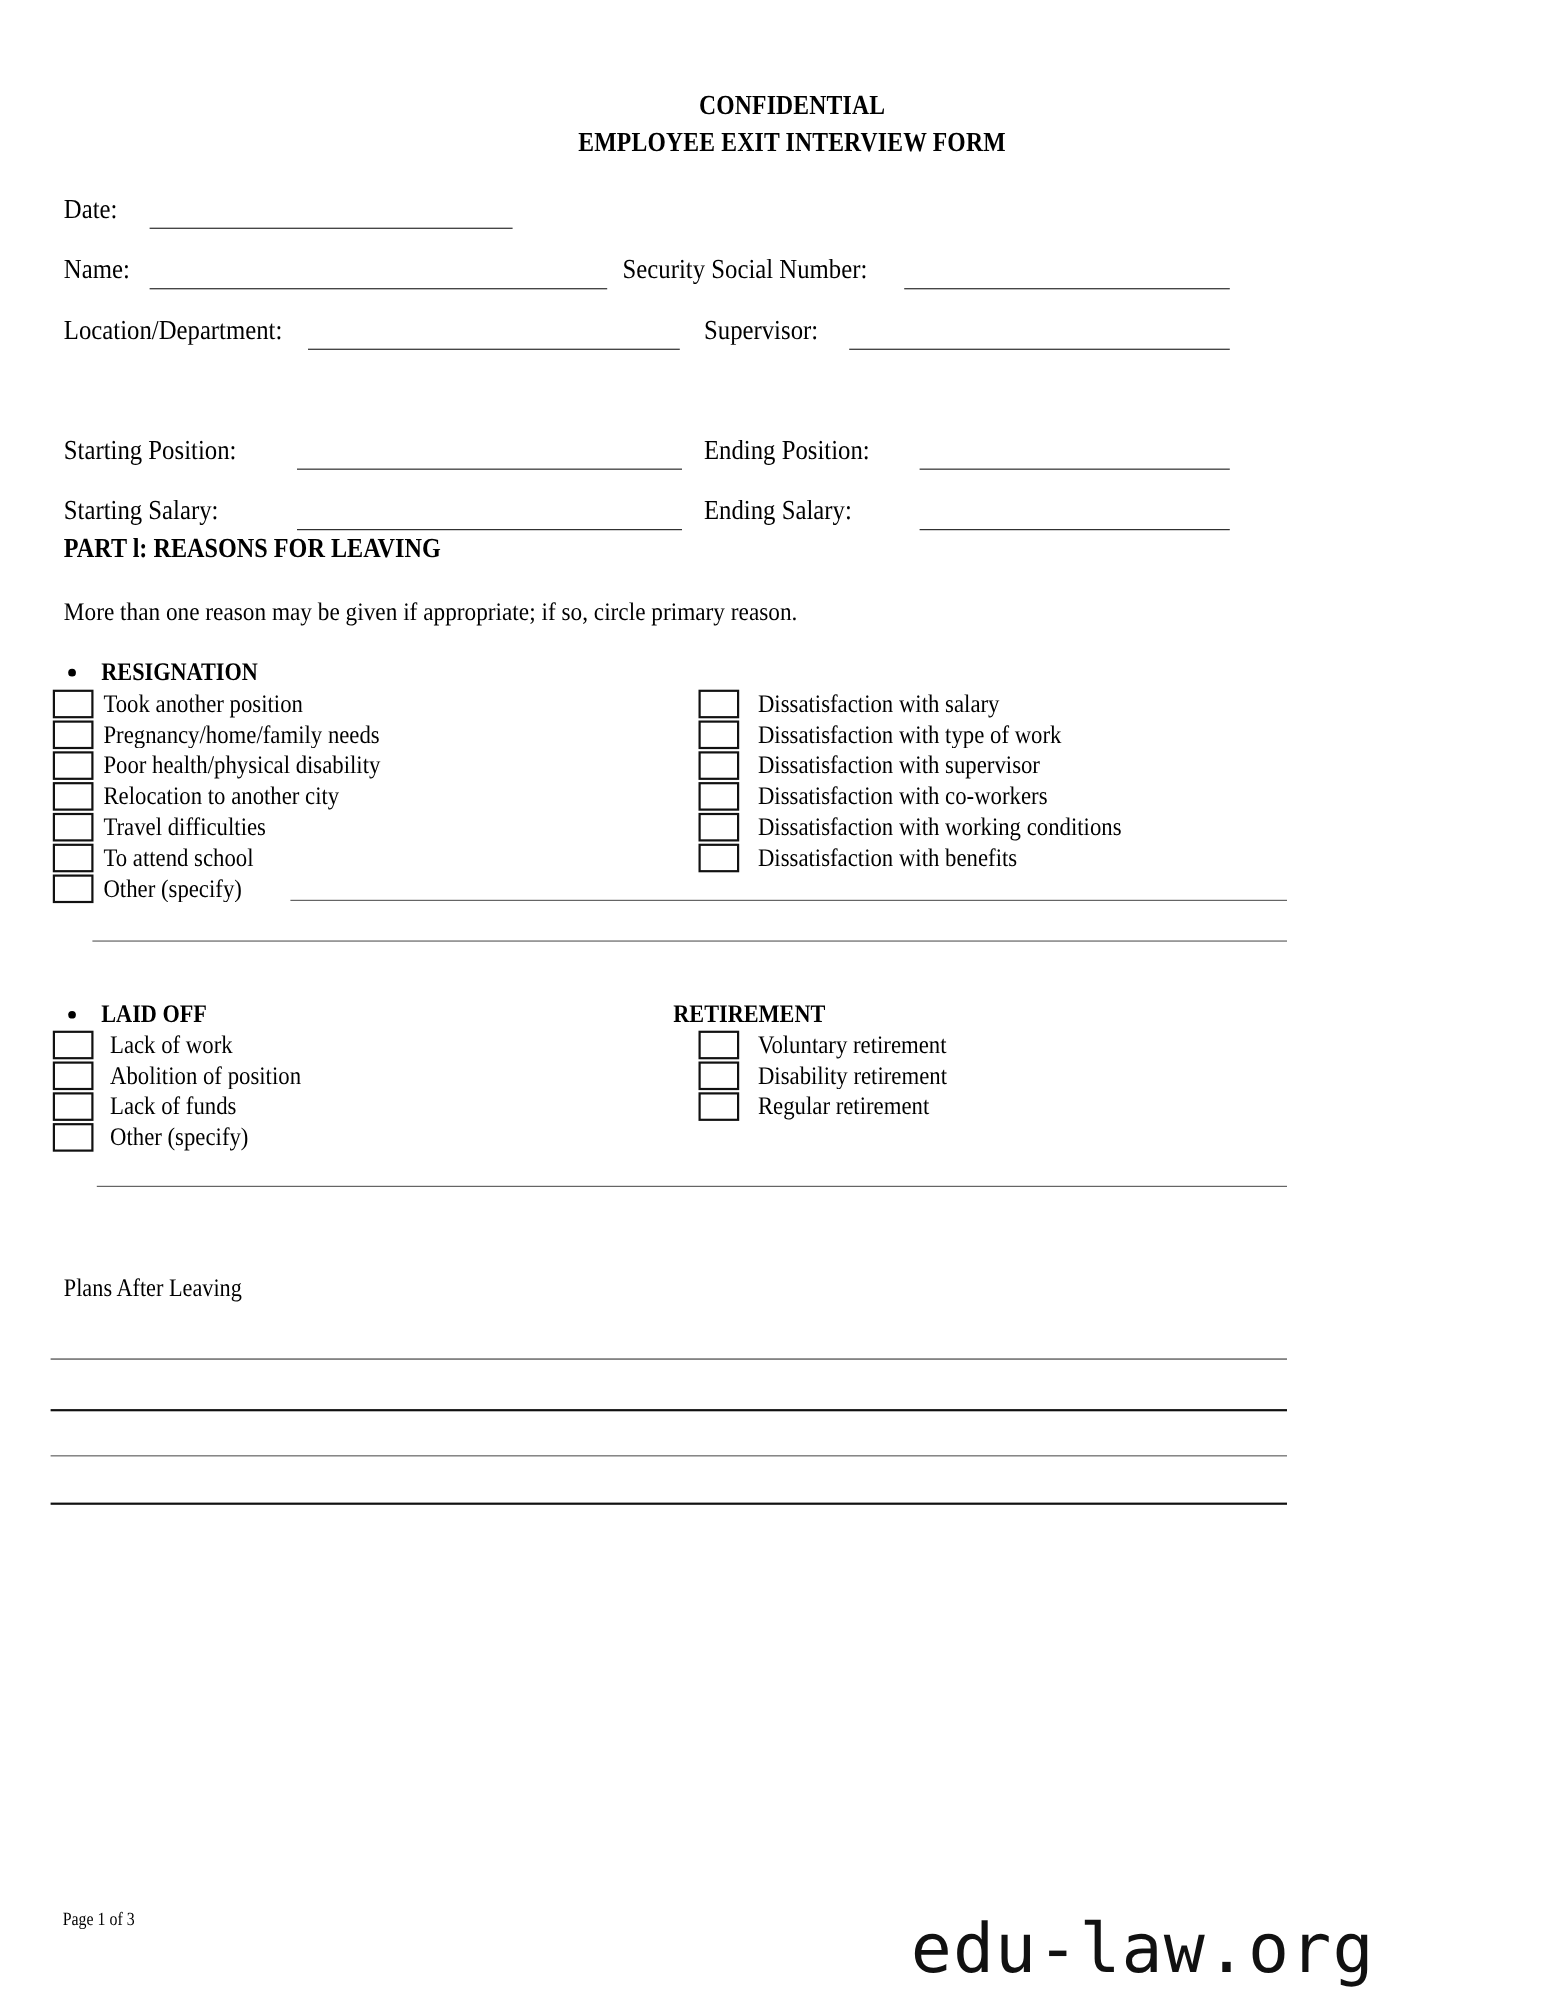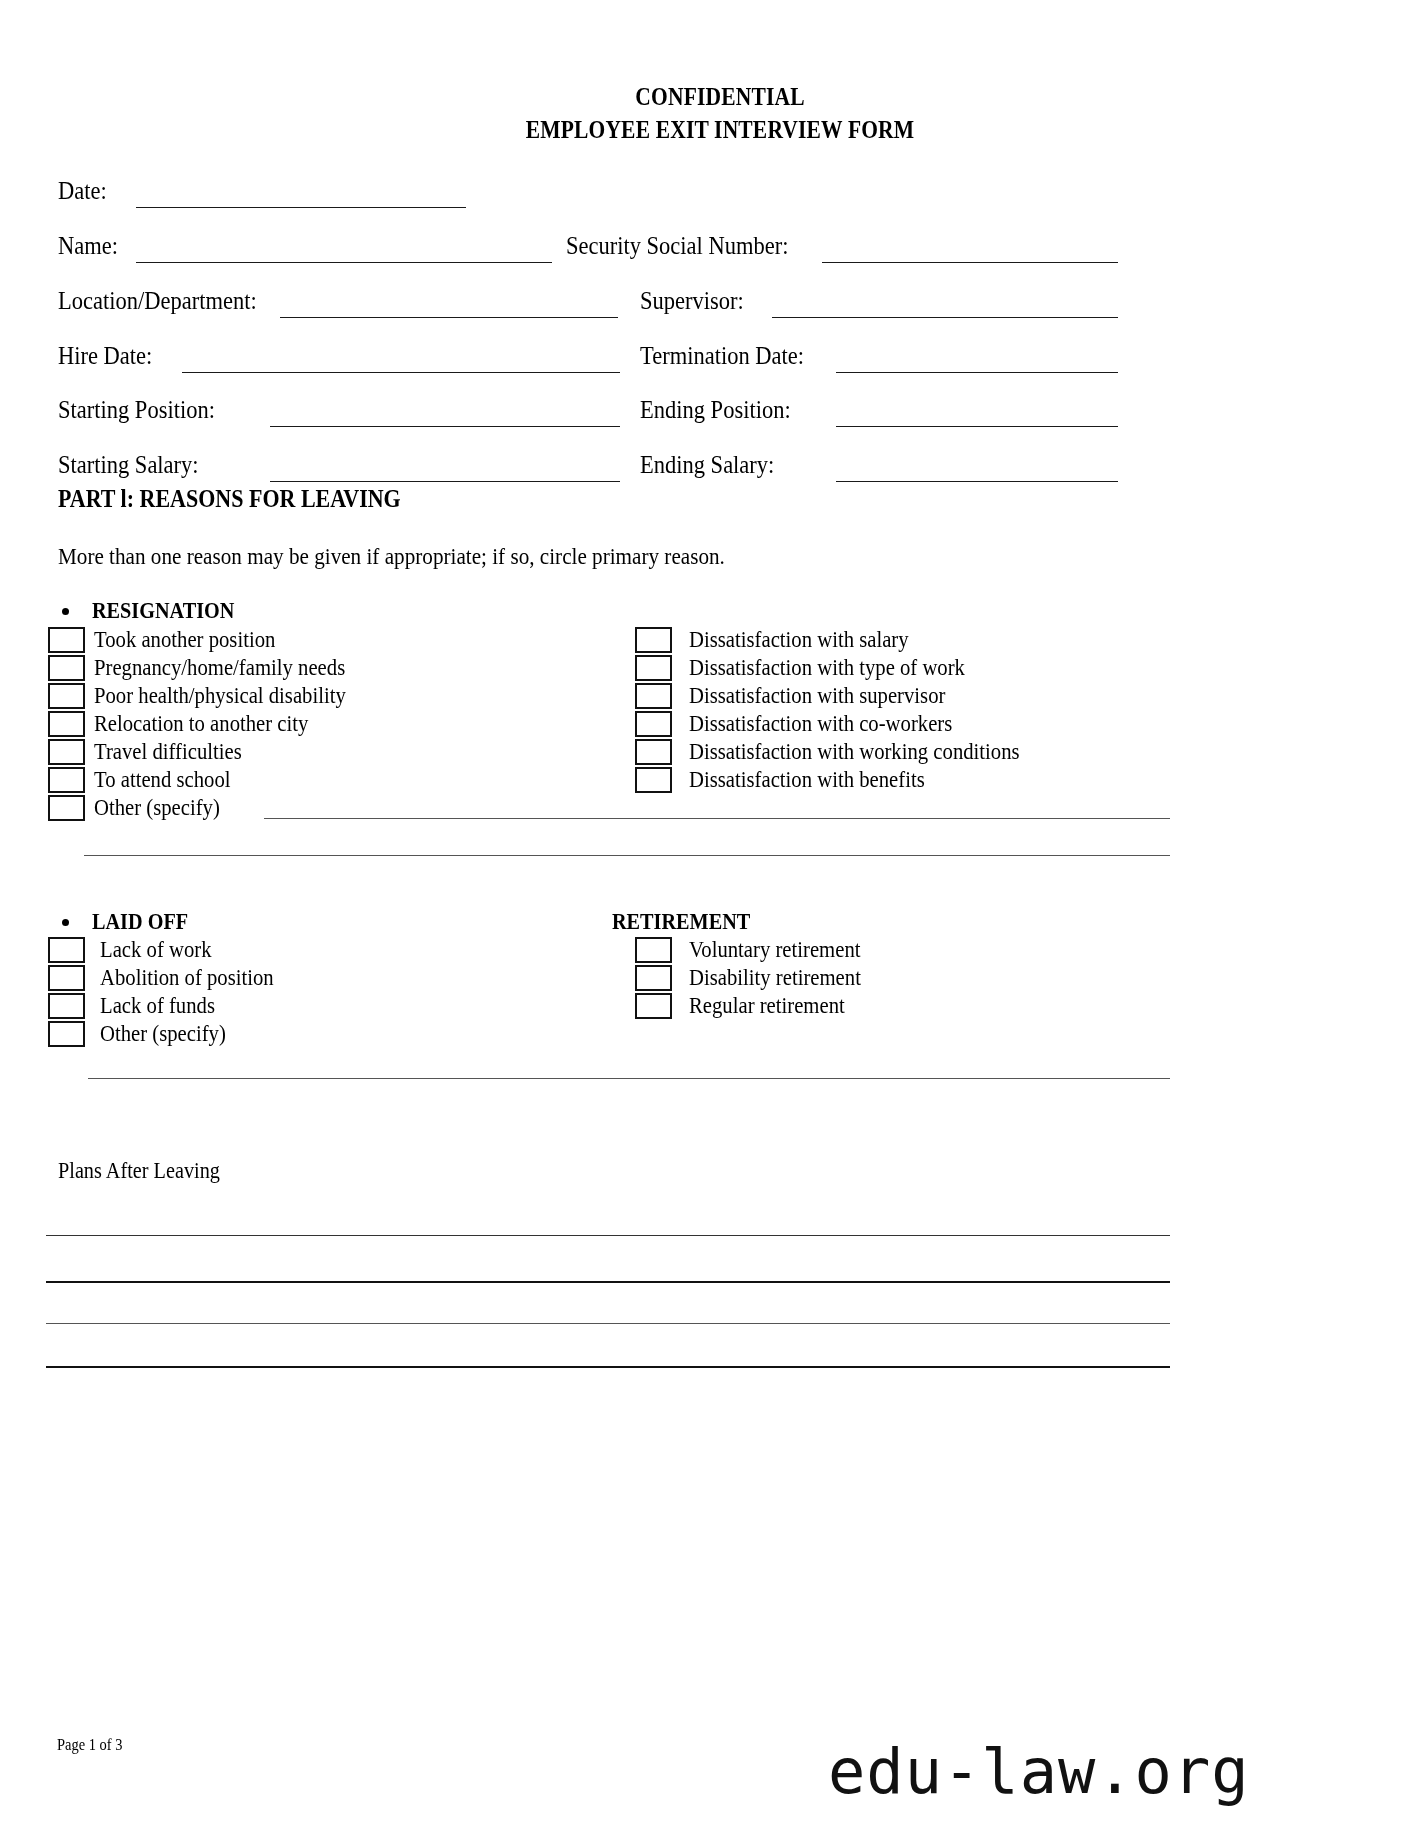--- a/index.html
+++ b/index.html
@@ -172,26 +172,20 @@
     <span class="rule" style="left:822px; top:31px; width:296px;"></span>
   </div>
 
   <div class="field-row" style="top:262px; left:0; width:1416px;">
     <span class="field-label" style="left:58px; top:0;">Location/Department:</span>
     <span class="rule" style="left:280px; top:31px; width:338px;"></span>
     <span class="field-label" style="left:640px; top:0;">Supervisor:</span>
     <span class="rule" style="left:772px; top:31px; width:346px;"></span>
   </div>
 
-  <div class="field-row" style="top:317px; left:0; width:1416px;">
-    <span class="field-label" style="left:58px; top:0;">Hire Date:</span>
-    <span class="rule thin" style="left:182px; top:31px; width:438px;"></span>
-    <span class="field-label" style="left:640px; top:0;">Termination Date:</span>
-    <span class="rule thin" style="left:836px; top:31px; width:282px;"></span>
-  </div>
 
   <div class="field-row" style="top:371px; left:0; width:1340px;">
     <span class="field-label" style="left:58px; top:0;">Starting Position:</span>
     <span class="rule thin" style="left:270px; top:31px; width:350px;"></span>
     <span class="field-label" style="left:640px; top:0;">Ending Position:</span>
     <span class="rule thin" style="left:836px; top:31px; width:282px;"></span>
   </div>
 
   <div class="field-row" style="top:426px; left:0; width:1416px;">
     <span class="field-label" style="left:58px; top:0;">Starting Salary:</span>

